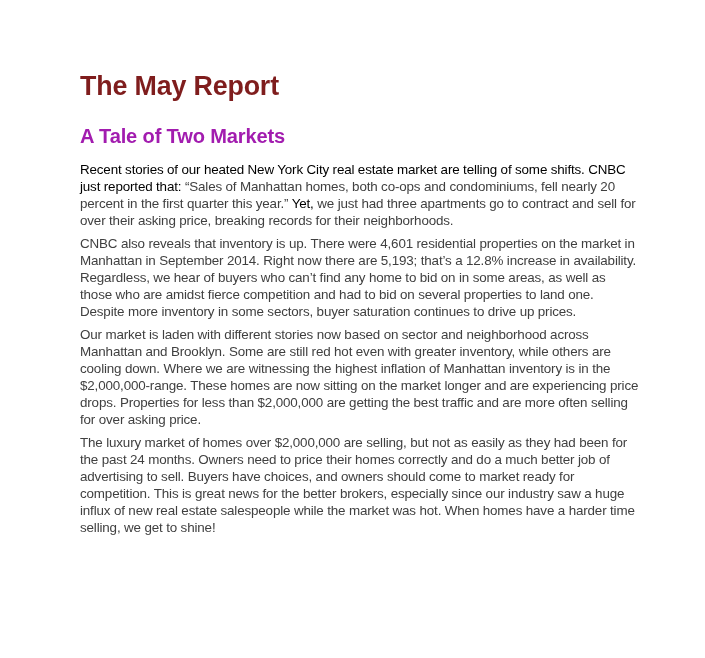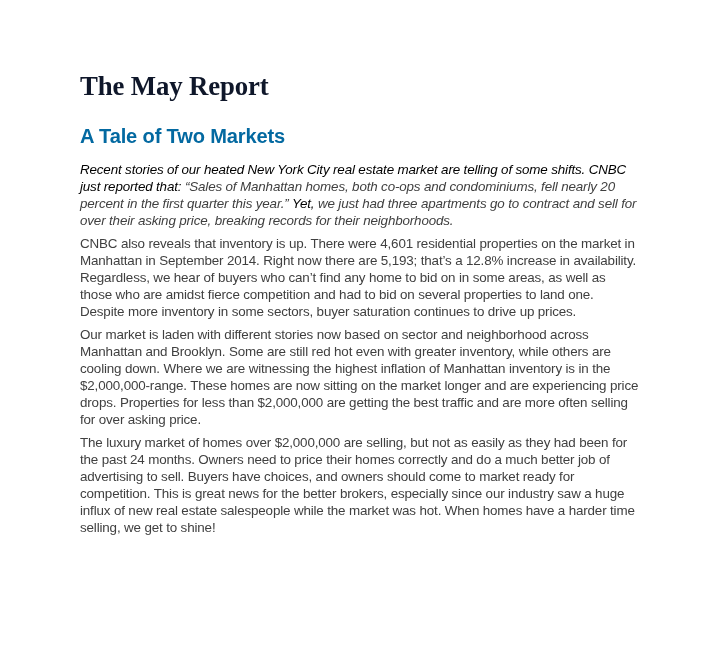--- a/index.html
+++ b/index.html
@@ -3,24 +3,24 @@
   <meta charset="utf-8">
   <style>
     html, body { margin: 0; padding: 0; background: #ffffff; }
     body { width: 705px; height: 658px; position: relative; overflow: hidden; }
     .page {
       position: absolute; left: 80px; top: 78px; width: 560px;
       font-family: "Liberation Sans", sans-serif;
       font-size: 13.4px; line-height: 17px; color: #404040;
       letter-spacing: -0.15px;
     }
-    .title { font-weight: bold; color: #0f172a; margin: 0; height: 17px; font-family: Liberation Serif, serif; }
-    .subtitle { font-weight: bold; color: #0369a1; margin: 33px 0 0 0; height: 17px; }
+    .title { font-weight: bold; color: #7f1d1d; margin: 0; height: 17px; }
+    .subtitle { font-weight: bold; color: #a21caf; margin: 33px 0 0 0; height: 17px; }
     p { margin: 0; }
-    .p1 { margin-top: 16px; font-style: italic; }
+    .p1 { margin-top: 16px; }
     .para { margin-top: 6px; }
     .dark { color: #000; }
   </style>
 </head>
 <body>
 
 <div class="page">
   <h1 class="title">The May Report</h1>
   <h2 class="subtitle">A Tale of Two Markets</h2>
 

